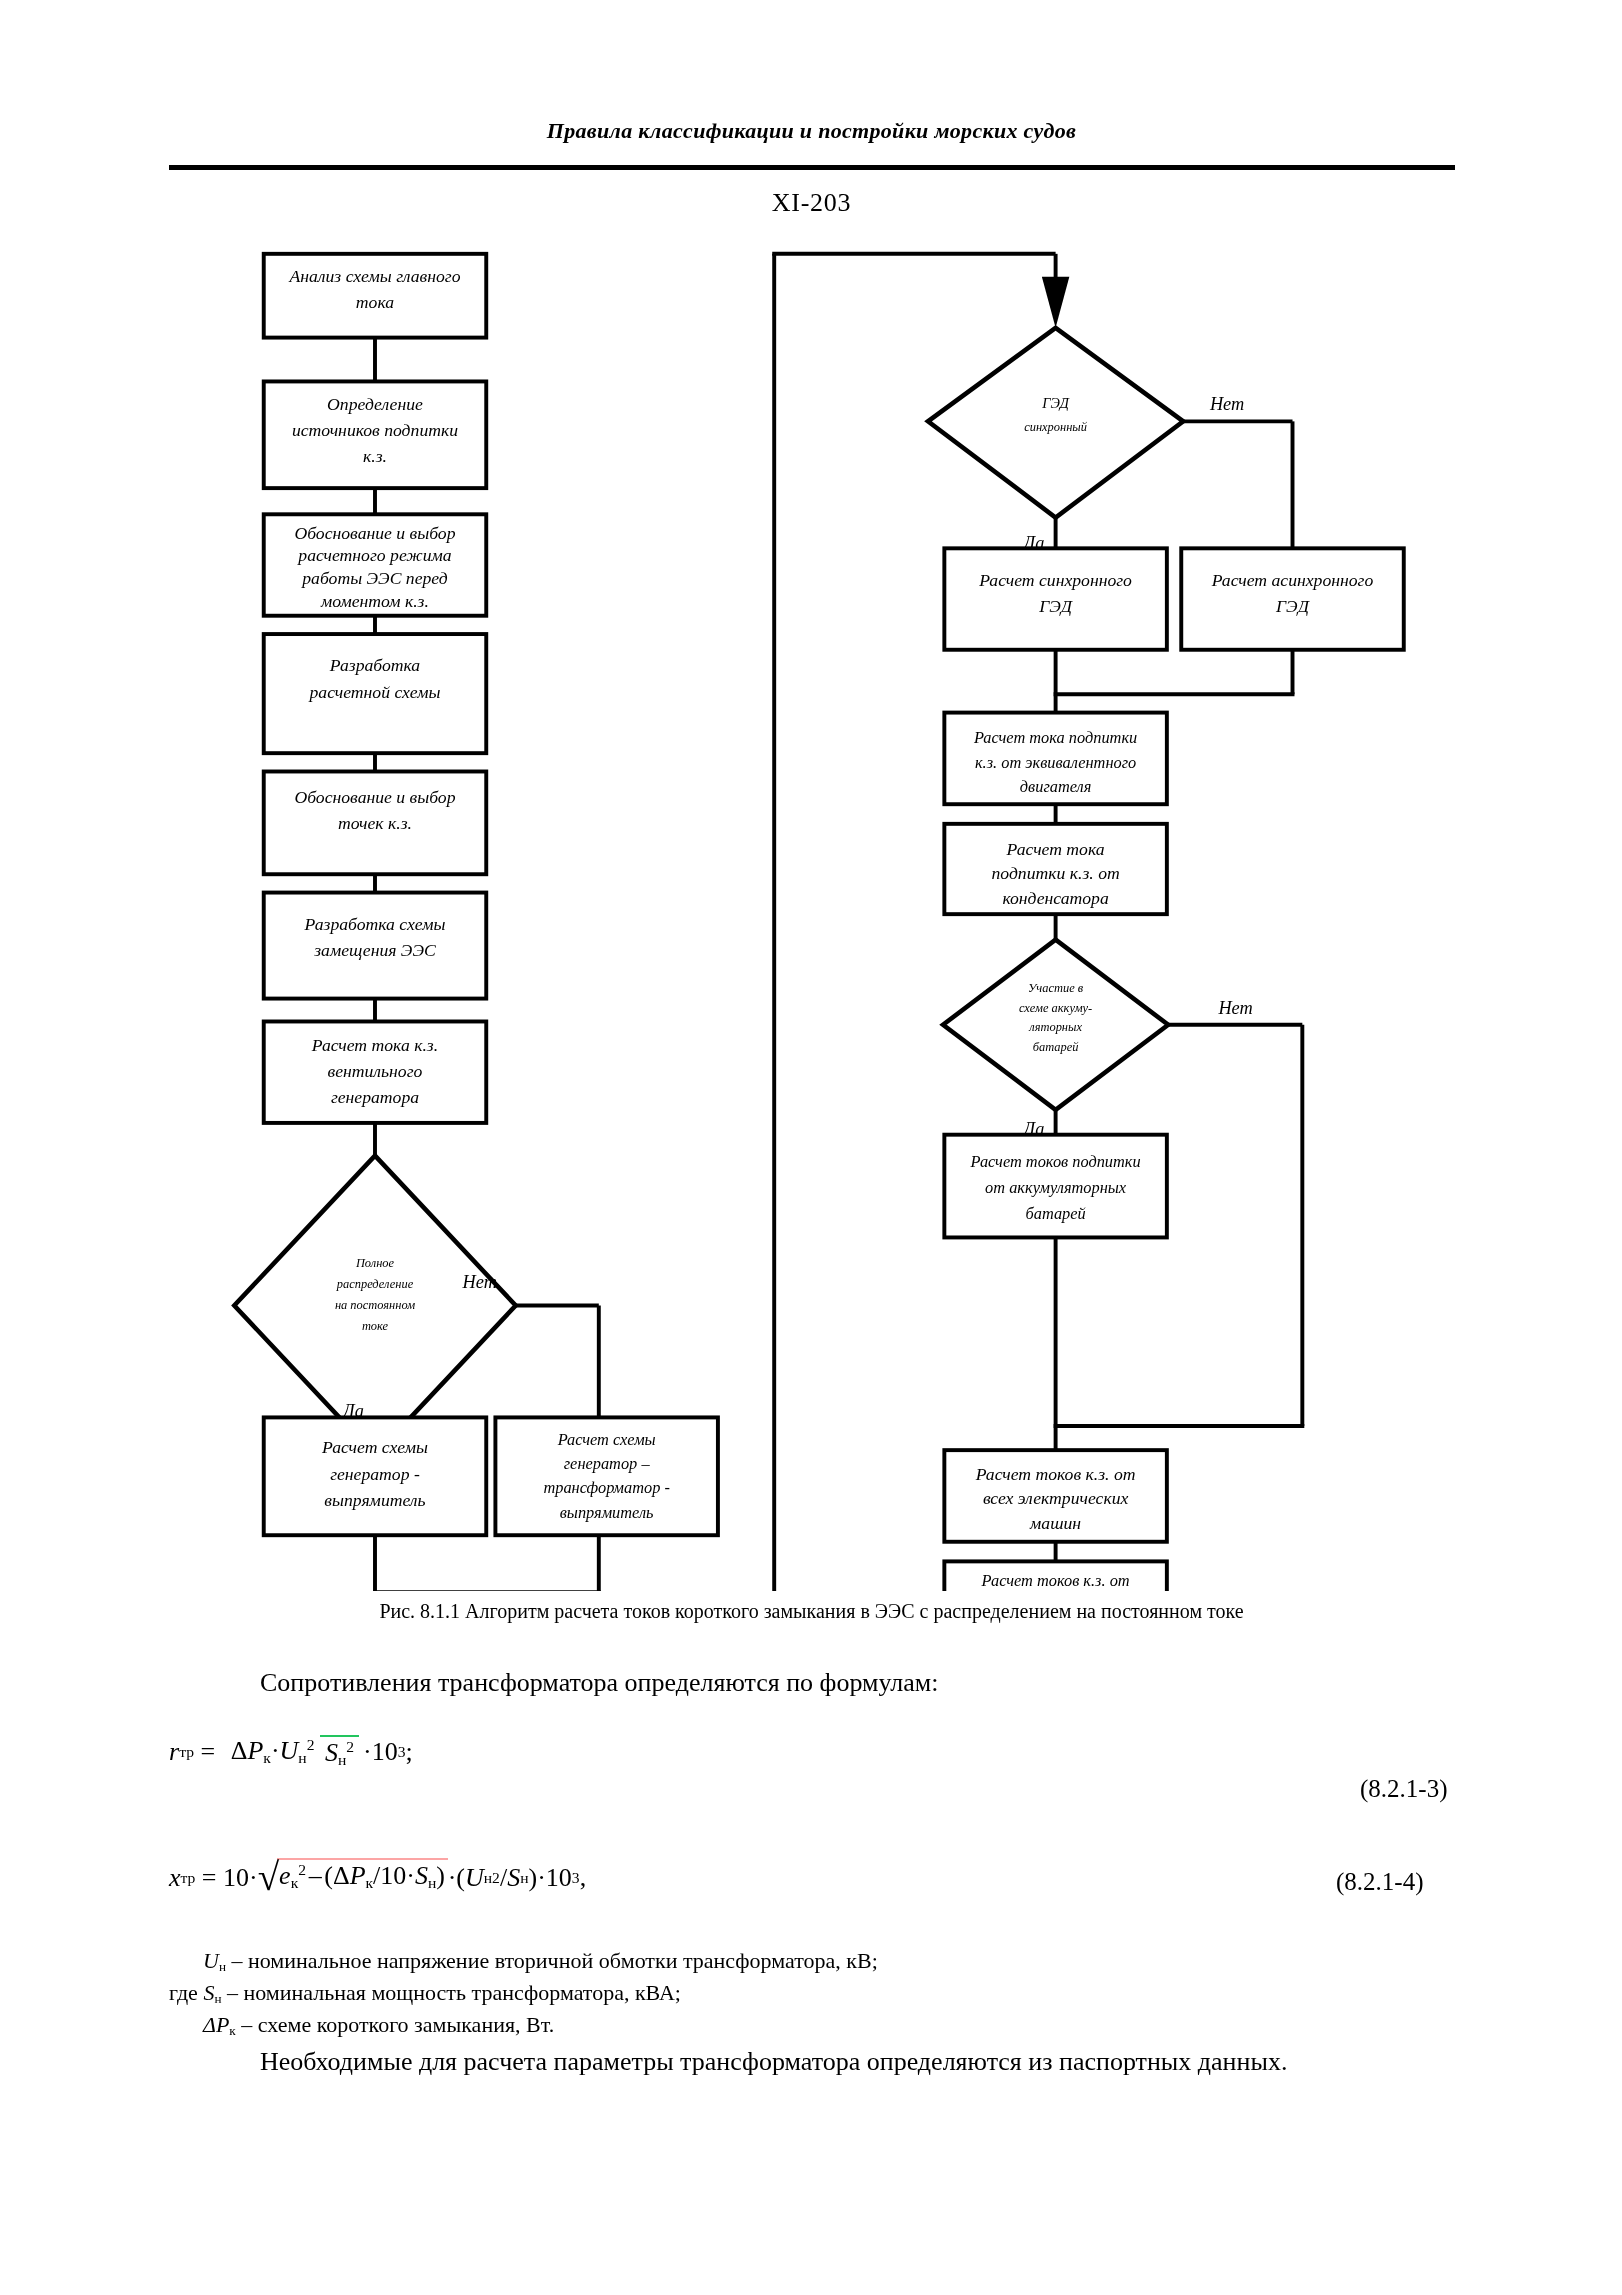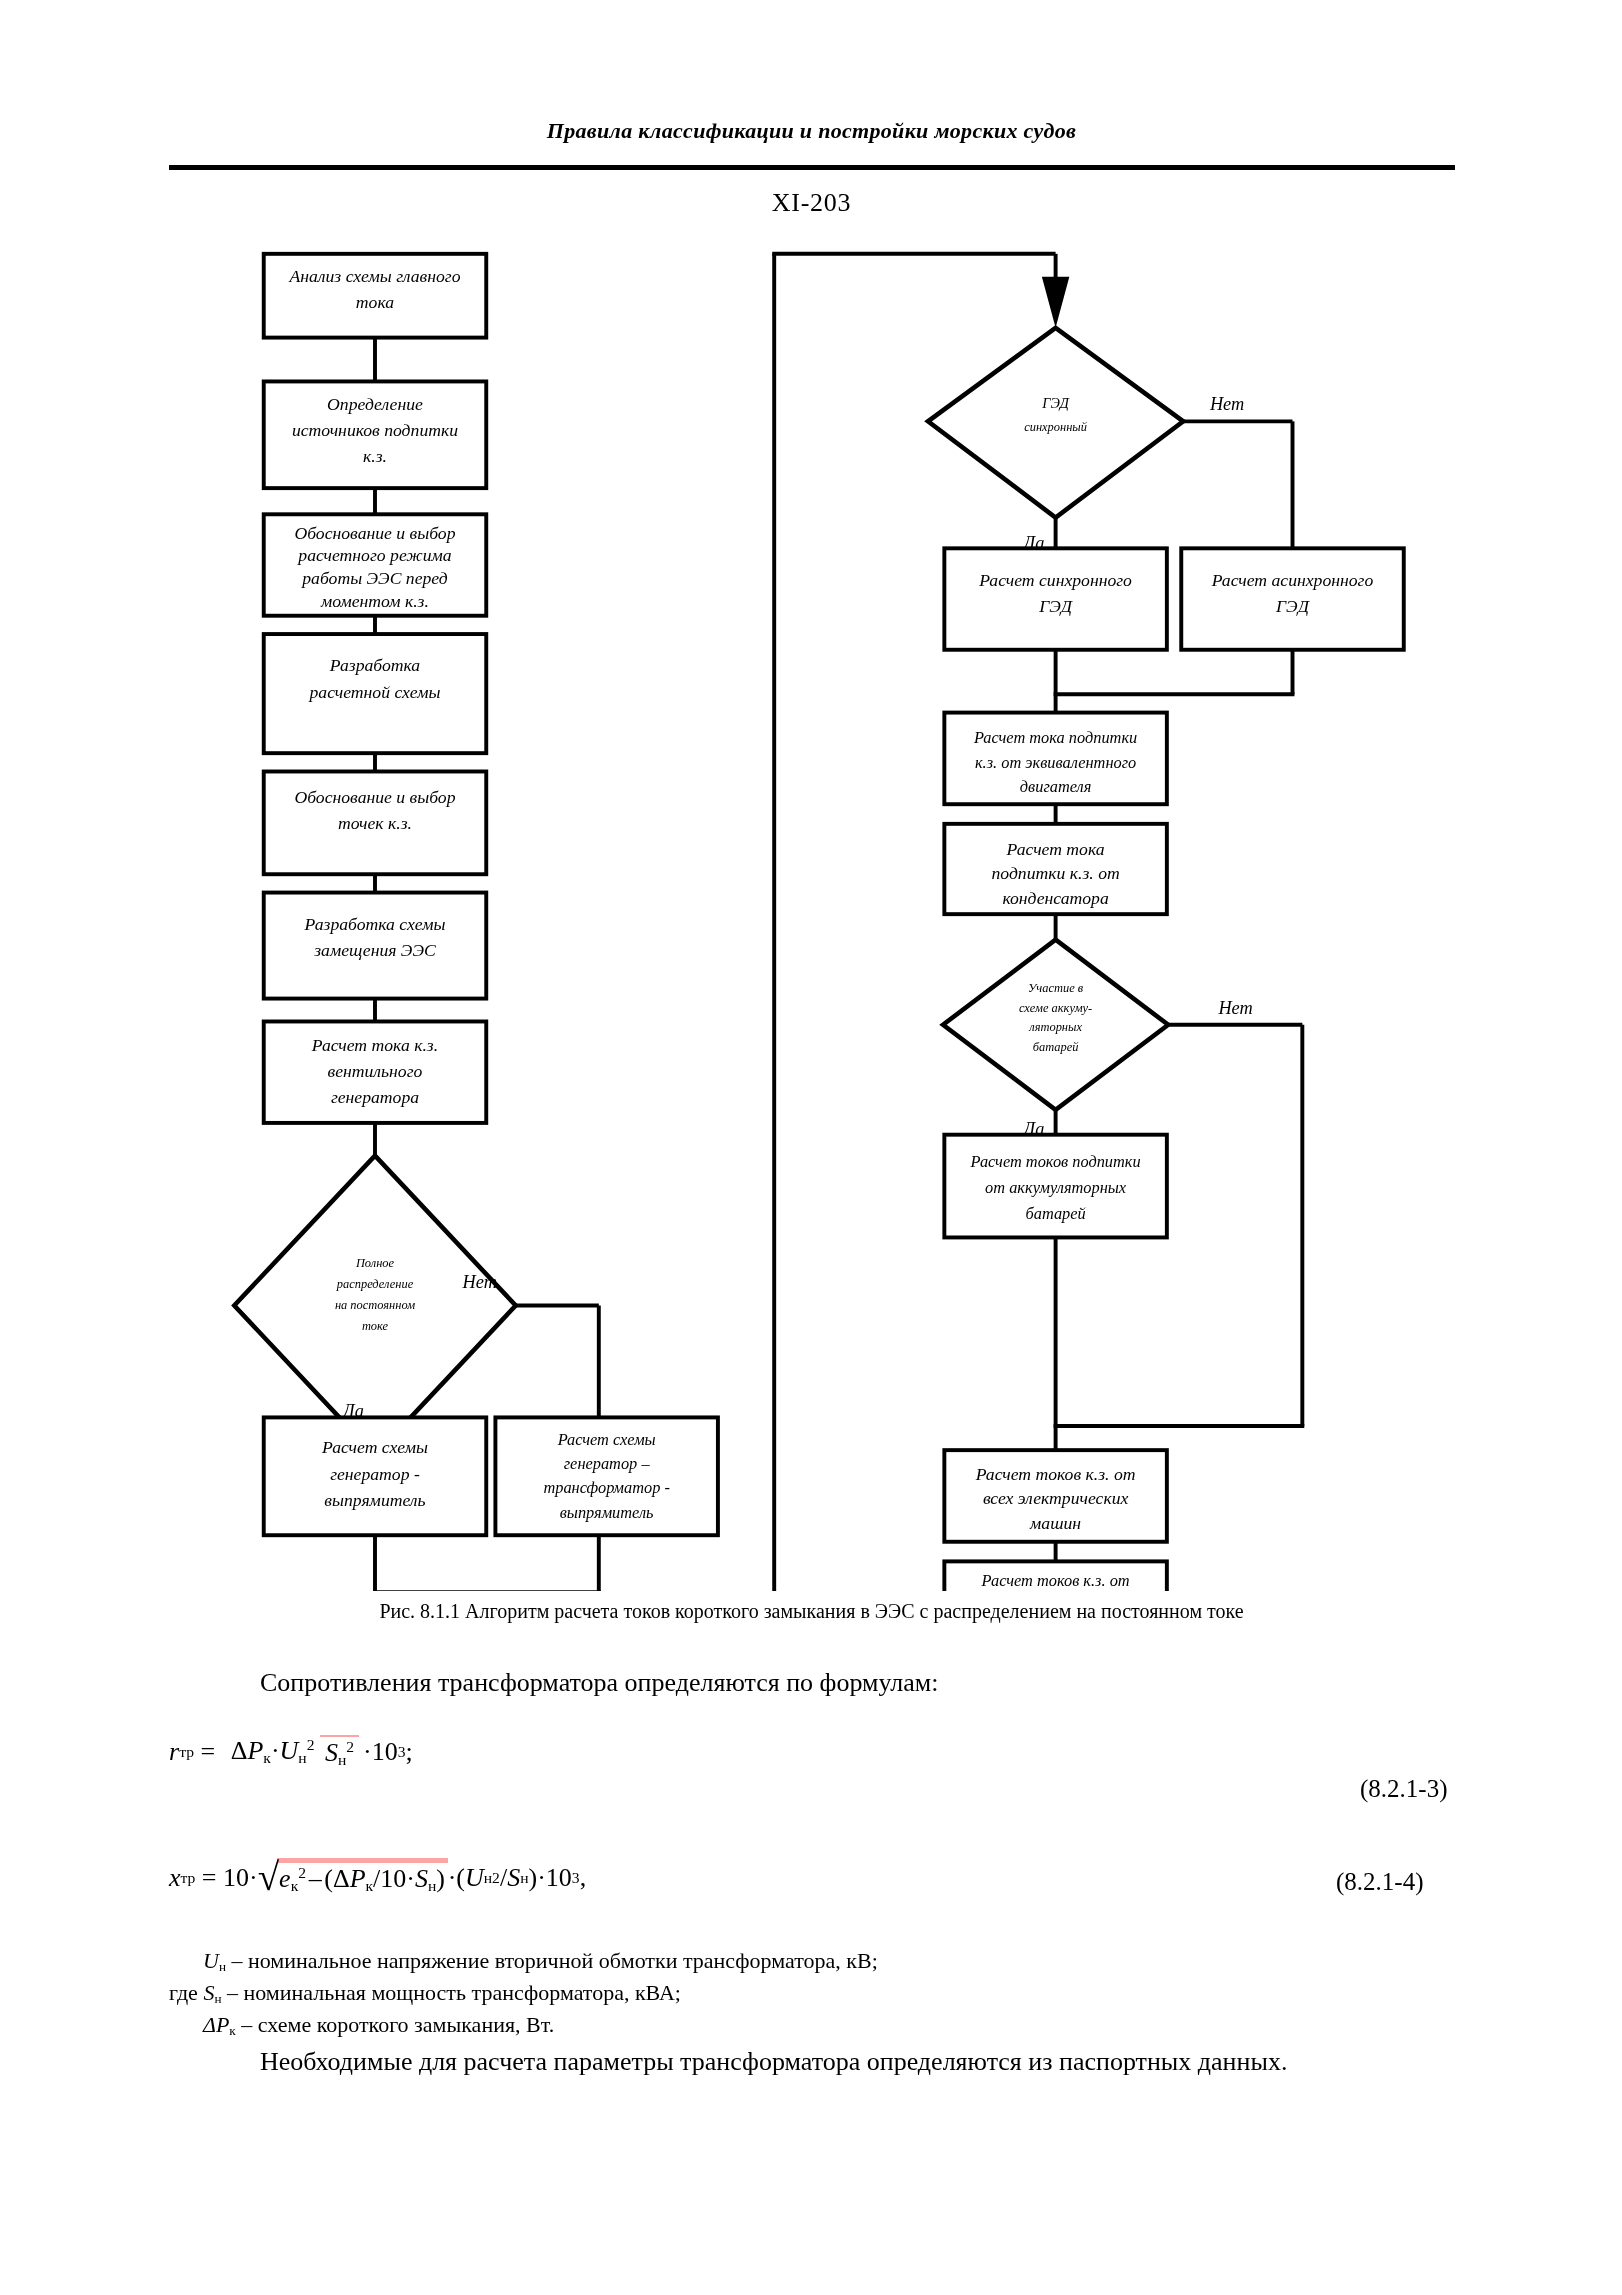--- a/index.html
+++ b/index.html
@@ -75,24 +75,24 @@
   #e1{left:1319px;top:1775px;margin-left:41px;}
   #e2{left:1336px;top:1868px;}
 
   .math{display:inline-flex;align-items:center;white-space:nowrap;font-style:italic;}
   .math .up{font-style:normal;}
   .var{font-style:italic;}
   sub.sb{font-style:normal;font-size:.6em;vertical-align:-0.25em;}
   sup.sp{font-style:normal;font-size:.6em;vertical-align:0.55em;}
   .frac{display:inline-flex;flex-direction:row;align-items:center;vertical-align:middle;margin:0 3.9px;}
   .frac .num{padding:0 5.2px 1.3px 5.2px;}
-  .frac .den{padding:1.3px 5.2px 0 5.2px;border-top:2px solid #fca5a5;}
+  .frac .den{padding:1.3px 5.2px 0 5.2px;border-top:2px solid #22c55e;}
   .radical{display:inline-flex;align-items:stretch;}
   .radical .sign{font-size:1.5em;line-height:1;font-style:normal;transform:translateY(-1.3px);}
-  .radical .rad-body{border-top:5px solid #fca5a5;padding:1.3px 2.6px 0 2.6px;margin-left:-2.6px;}
+  .radical .rad-body{border-top:2px solid #fca5a5;padding:1.3px 2.6px 0 2.6px;margin-left:-2.6px;}
 
   
   .wherelist{position:absolute;left:169px;top:1945px;font-size:22px;line-height:1.45;}
   .wherelist .wl-row{display:block;white-space:nowrap;}
   .wherelist .wl-row.indent{padding-left:34px;}
 </style>
 </head>
 <body>
 
 <div class="page">

